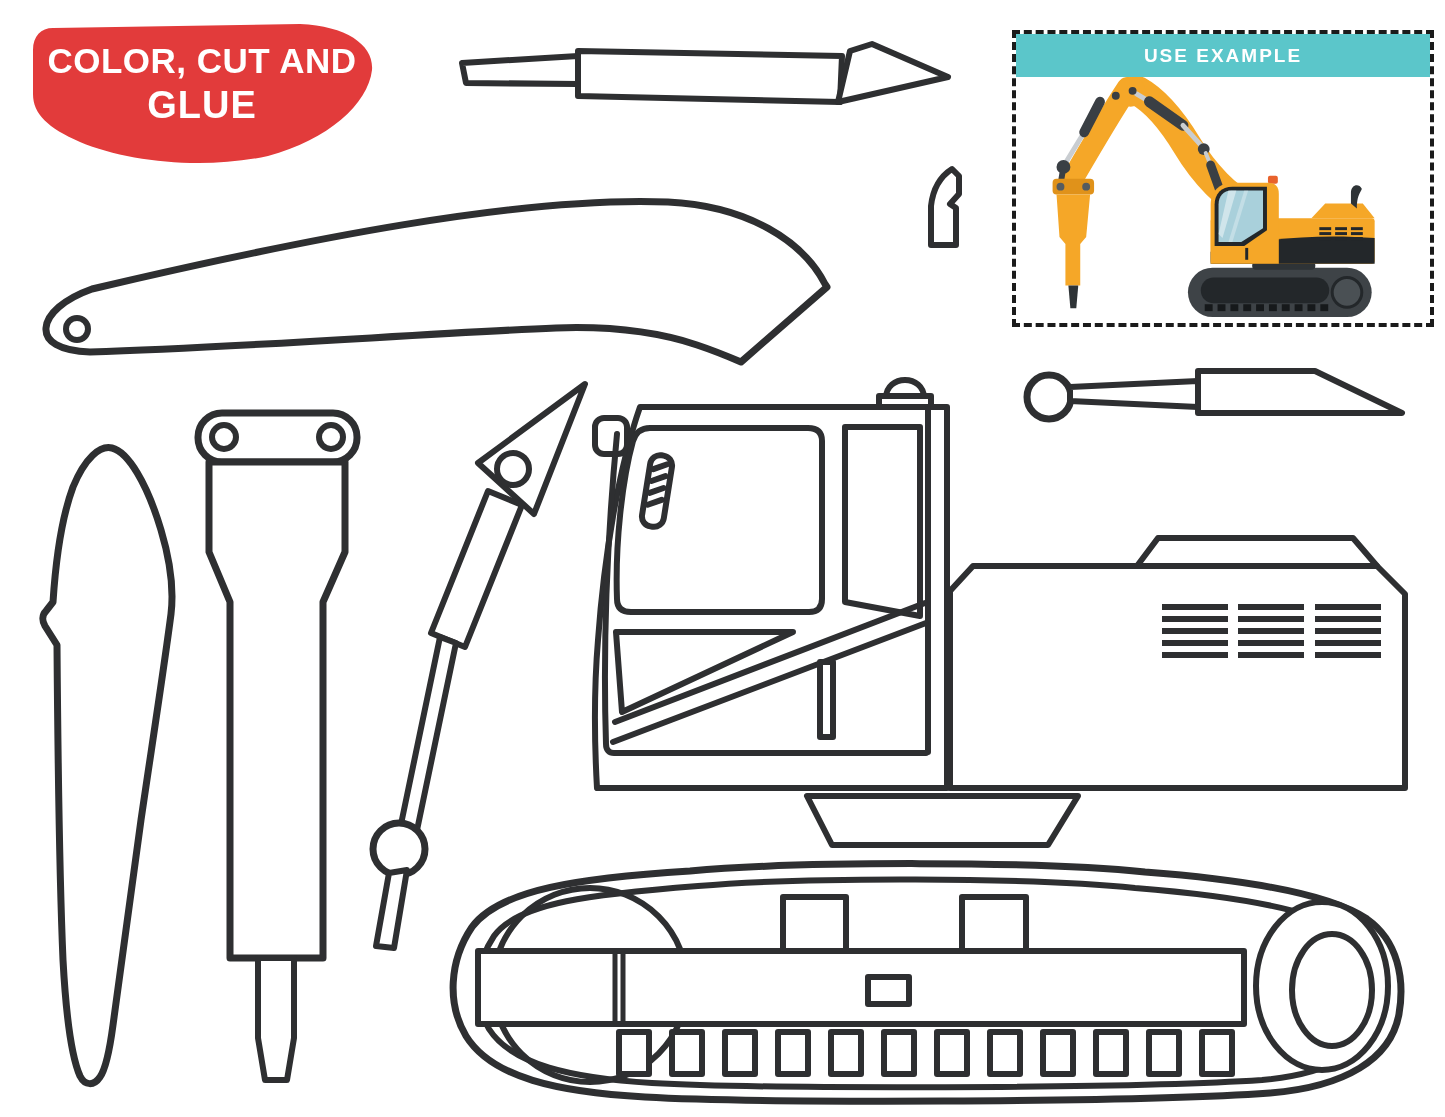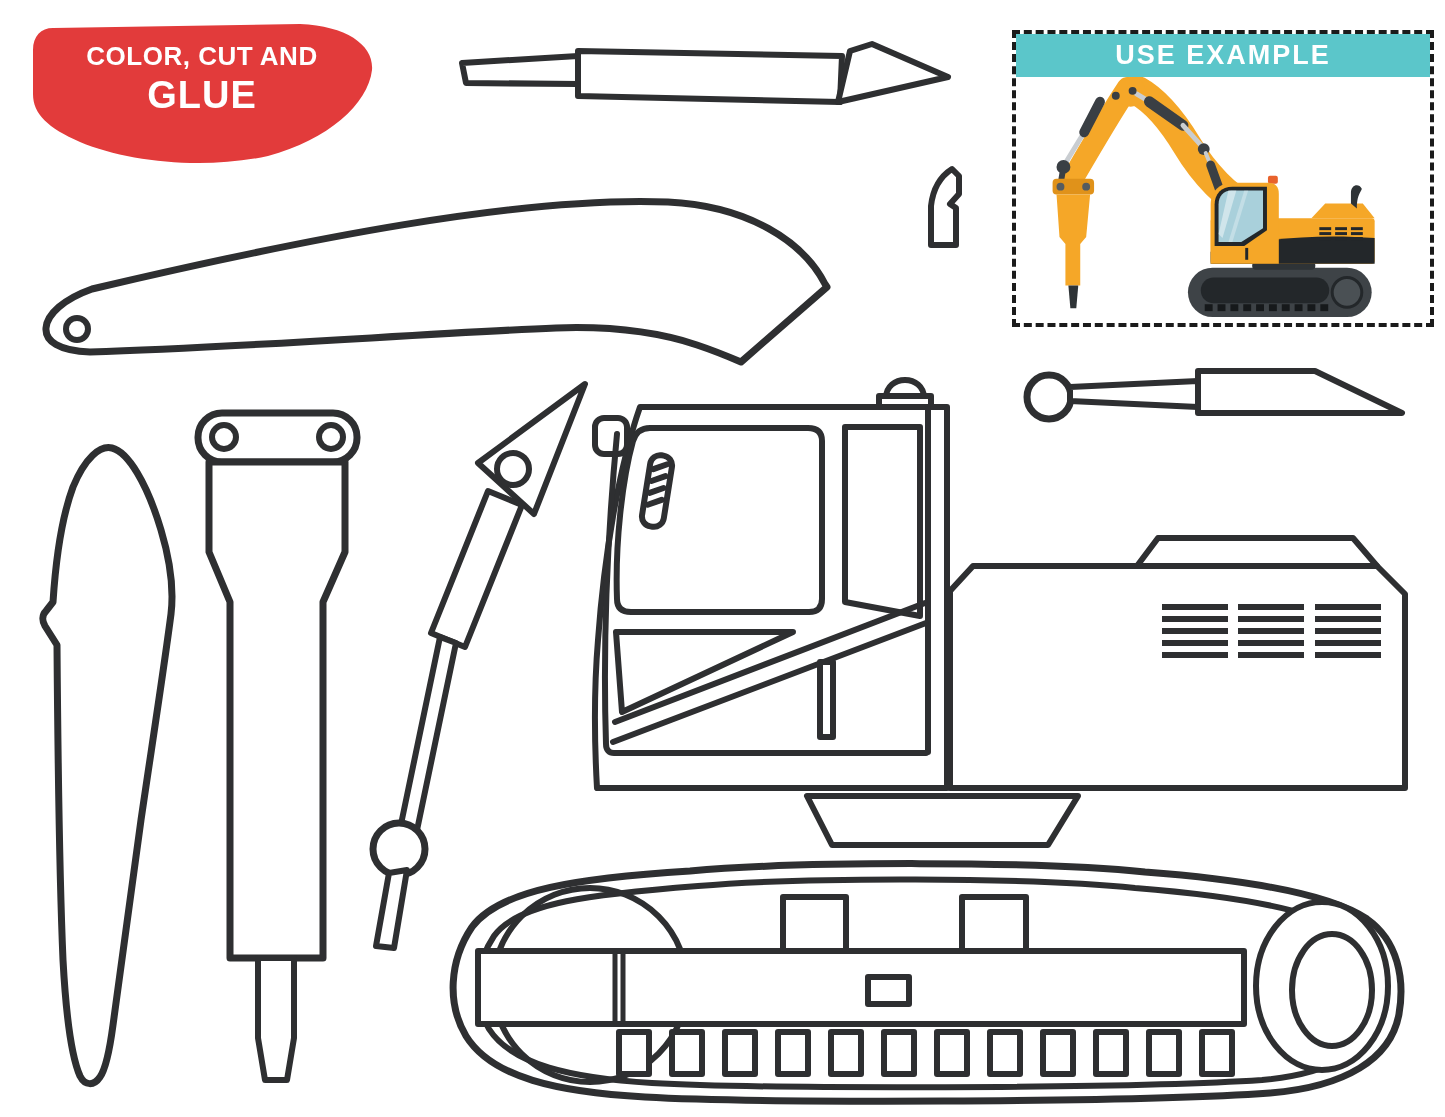--- a/index.html
+++ b/index.html
@@ -14,31 +14,31 @@
   .ln{stroke:var(--c-outline);fill:none;stroke-width:6;stroke-linejoin:round;stroke-linecap:round;}
   .ln5{stroke-width:5;}
   .bar{fill:var(--c-outline);stroke:none;}
   
   .badge{position:absolute;left:28px;top:22px;width:348px;height:150px;}
   .badge svg{position:absolute;inset:0;}
   .badge-text{
     position:absolute;inset:0;display:flex;flex-direction:column;align-items:center;
     padding-top:20px;color:#fff;font-weight:bold;text-align:center;
   }
-  .badge-line1{font-size:26px;letter-spacing:.5px;line-height:1.1;}
+  .badge-line1{font-size:35px;letter-spacing:.5px;line-height:1.1;}
   .badge-line2{font-size:38px;letter-spacing:1px;line-height:1.1;margin-top:4px;}
   
   .example-box{
     position:absolute;left:1012px;top:30px;width:414px;height:289px;
     border:4px dashed #1b1b1b;background:#fff;
   }
   .example-banner{
     position:absolute;left:0;top:0;right:0;height:43px;background:var(--c-banner-teal);
     display:flex;align-items:center;justify-content:center;color:#fff;font-weight:bold;
-    font-size:27px;letter-spacing:2px;
+    font-size:19px;letter-spacing:2px;
   }
   .example-art{position:absolute;left:0;top:43px;right:0;bottom:0;}
 </style>
 </head>
 <body>
 
 <div class="page">
 
   <svg width="1445" height="1117" viewBox="0 0 1445 1117">
 

